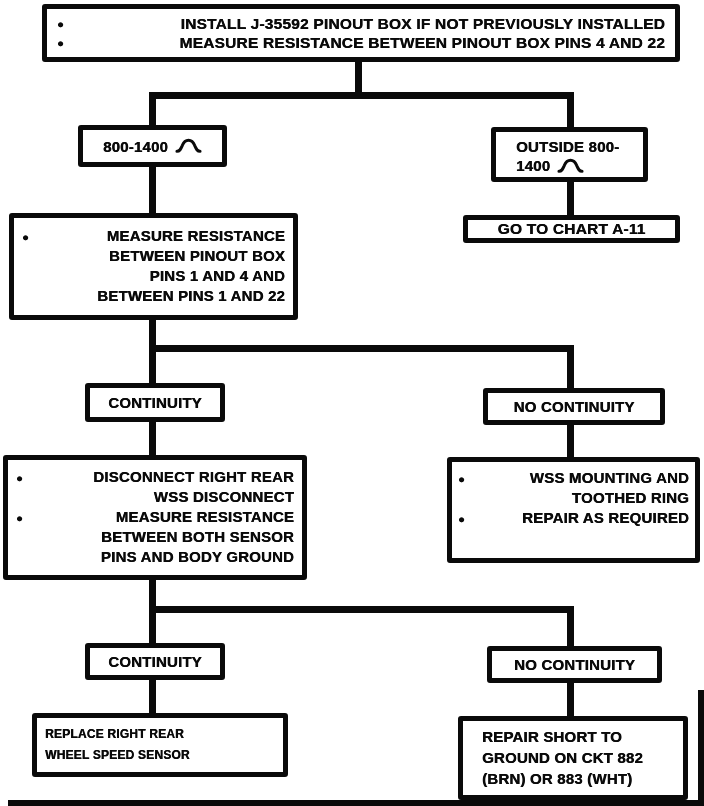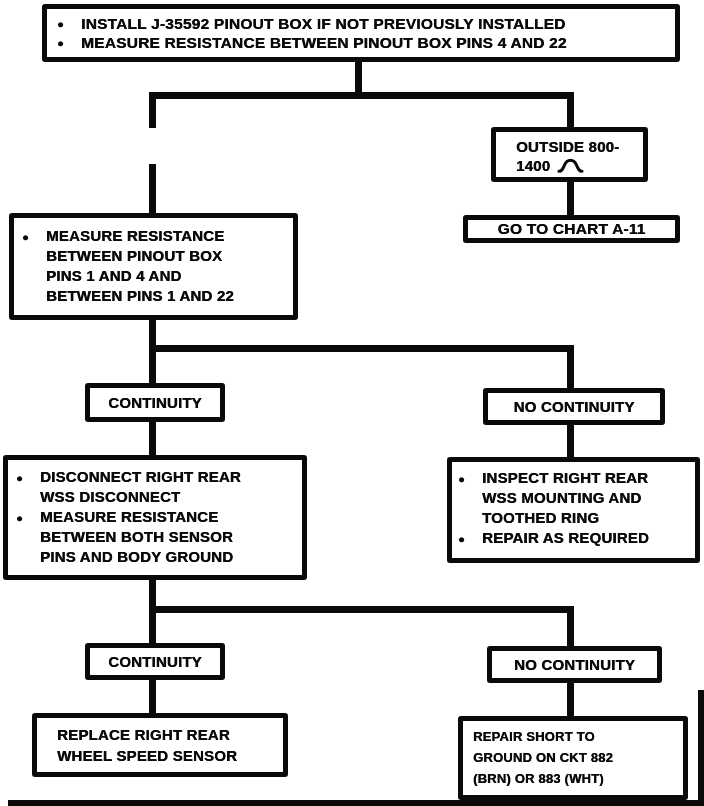--- a/index.html
+++ b/index.html
@@ -12,21 +12,21 @@
     position:absolute;box-sizing:border-box;border:5px solid #0a0a0a;
     background:#fff;border-radius:3px;
     text-shadow:0.4px 0 0 #0a0a0a;
     letter-spacing:0.2px;
   }
   .center{display:flex;align-items:center;justify-content:center;text-align:center;}
   .conn{position:absolute;background:#0a0a0a;}
   .bullets{display:flex;flex-direction:column;}
   .brow{display:flex;align-items:flex-start;}
   .bullet{flex:0 0 24px;font-size:11px;line-height:inherit;transform:translateY(1px);text-align:left;}
-  .btext{flex:1;}
+  .btext{flex:1;text-align:right;}
   .ohm{display:inline-block;vertical-align:-2px;margin-left:7px;}
   .inline-flex{display:flex;align-items:center;}
   .artifact{position:absolute;background:#0a0a0a;}
 </style>
 </head>
 <body>
 
 <div class="page">
 
   <div class="conn" style="left:355px;top:56px;width:7px;height:40px"></div>
@@ -55,20 +55,28 @@
         <span class="bullet">●</span>
         <span class="btext">INSTALL J-35592 PINOUT BOX IF NOT PREVIOUSLY INSTALLED</span>
       </div>
       <div class="brow">
         <span class="bullet">●</span>
         <span class="btext">MEASURE RESISTANCE BETWEEN PINOUT BOX PINS 4 AND 22</span>
       </div>
     </div>
   </div>
 
+  <div class="box center" style="left:78px;top:125px;width:149px;height:42px;font-size:15px">
+    <span class="inline-flex">
+      <span>800-1400</span>
+      <svg class="ohm" width="27" height="16" viewBox="0 0 30 18">
+        <path d="M2 15 C5 15 6 13 8 8.5 C10 3.5 12 2.5 15 2.5 C18 2.5 20 3.5 22 8.5 C24 13 25 15 28 15" fill="none" stroke="#0a0a0a" stroke-width="3.4" stroke-linecap="round"></path>
+      </svg>
+    </span>
+  </div>
 
   <div class="box" style="left:491px;top:127px;width:157px;height:55px;padding:5px 20px;font-size:15px;line-height:19px">
     <div>OUTSIDE 800-</div>
     <div class="inline-flex">
       <span>1400</span>
       <svg class="ohm" width="27" height="16" viewBox="0 0 30 18">
         <path d="M2 15 C5 15 6 13 8 8.5 C10 3.5 12 2.5 15 2.5 C18 2.5 20 3.5 22 8.5 C24 13 25 15 28 15" fill="none" stroke="#0a0a0a" stroke-width="3.4" stroke-linecap="round"></path>
       </svg>
     </div>
   </div>
@@ -112,45 +120,44 @@
         <div>BETWEEN BOTH SENSOR</div>
         <div>PINS AND BODY GROUND</div>
       </span>
     </div>
   </div>
 
   <div class="box" style="left:447px;top:457px;width:253px;height:106px;padding:6px 6px;font-size:15px;line-height:20px">
     <div class="brow">
       <span class="bullet">●</span>
       <span class="btext">
-        <div>INSPECT RIGHT REAR</div>
         <div>WSS MOUNTING AND</div>
         <div>TOOTHED RING</div>
       </span>
     </div>
     <div class="brow">
       <span class="bullet">●</span>
       <span class="btext">
         <div>REPAIR AS REQUIRED</div>
       </span>
     </div>
   </div>
 
   <div class="box center" style="left:85px;top:643px;width:140px;height:37px;font-size:15px">
     <span>CONTINUITY</span>
   </div>
 
   <div class="box center" style="left:487px;top:646px;width:175px;height:37px;font-size:15px">
     <span>NO CONTINUITY</span>
   </div>
 
-  <div class="box" style="left:32px;top:713px;width:256px;height:64px;padding:6px 20px;font-size:15px;line-height:21px">
+  <div class="box" style="left:32px;top:713px;width:256px;height:64px;padding:6px 8px;font-size:12px;line-height:21px">
     <div>REPLACE RIGHT REAR</div>
     <div>WHEEL SPEED SENSOR</div>
   </div>
 
-  <div class="box" style="left:458px;top:716px;width:230px;height:84px;padding:5px 10px;font-size:13px;line-height:21px">
+  <div class="box" style="left:458px;top:716px;width:230px;height:84px;padding:5px 19px;font-size:15px;line-height:21px">
     <div>REPAIR SHORT TO</div>
     <div>GROUND ON CKT 882</div>
     <div>(BRN) OR 883 (WHT)</div>
   </div>
 
 </div>
 
 </body></html>

